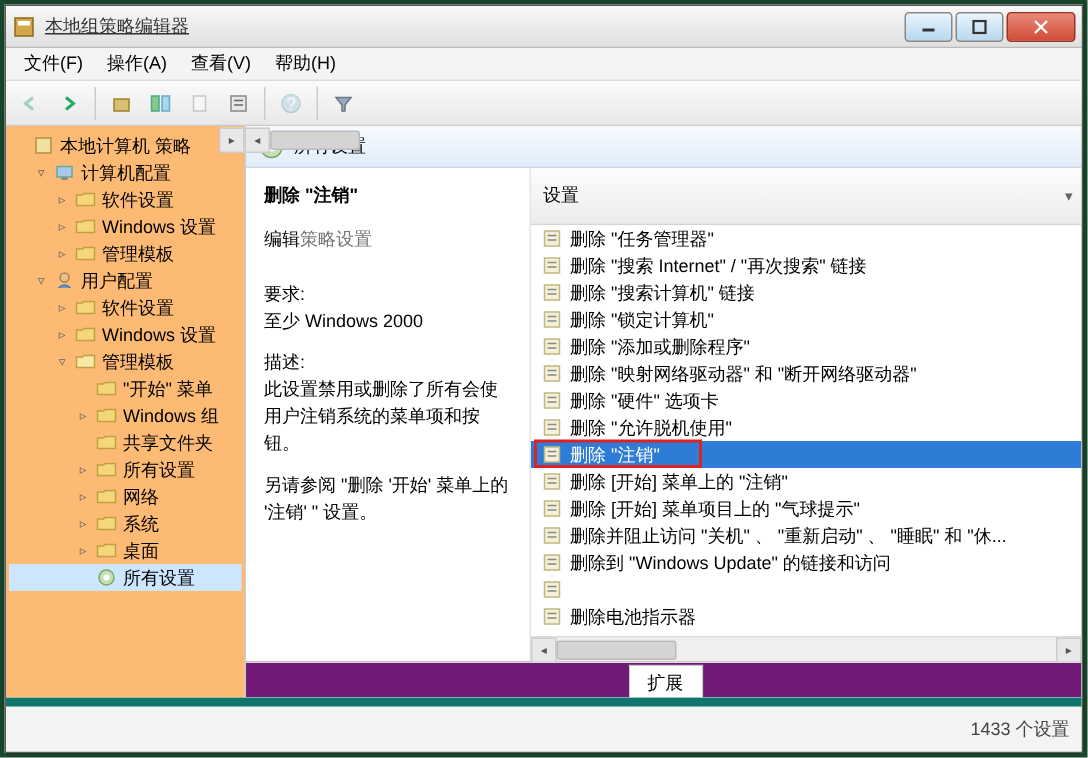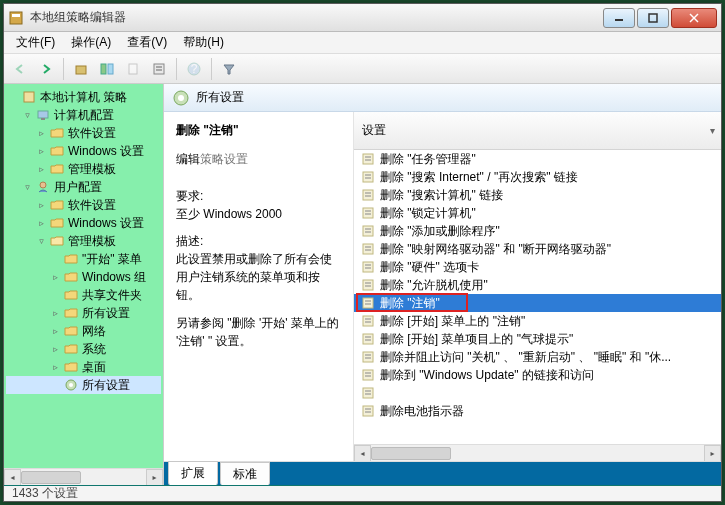--- a/index.html
+++ b/index.html
@@ -1,33 +1,33 @@
 <!DOCTYPE html>
 <html><head>
 <meta charset="utf-8">
 <style>
 * { box-sizing: border-box; margin: 0; padding: 0; font-family: "Microsoft YaHei", "SimSun", sans-serif; font-size: 12px; }
 body { background: #1a4d2e; padding: 3px; }
 .window { width: 719px; height: 499px; background: #fff; border: 1px solid #5a5a5a; display: flex; flex-direction: column; box-shadow: 0 0 8px rgba(0,0,0,0.4); }
 .titlebar { height: 28px; background: linear-gradient(to bottom, #f8f8f8, #e0e0e0); display: flex; align-items: center; padding: 0 4px; border-bottom: 1px solid #bbb; }
 .titlebar-icon { width: 16px; height: 16px; margin-right: 6px; display: inline-flex; align-items: center; justify-content: center; }
-.titlebar-text { flex: 1; color: #333; }
+.titlebar-text { flex: 1; color: #333; text-decoration: underline; }
 .win-controls { display: flex; gap: 0; }
 .win-btn { width: 32px; height: 20px; display: flex; align-items: center; justify-content: center; border: 1px solid #888; border-radius: 3px; margin-left: 2px; cursor: pointer; }
 .win-btn.min { background: linear-gradient(to bottom,#eaf4fd,#b8d8f0); }
 .win-btn.max { background: linear-gradient(to bottom,#eaf4fd,#b8d8f0); }
 .win-btn.close { width: 46px; background: linear-gradient(to bottom,#e98a7a,#d04c37); border-color: #a03020; color:#fff; }
 .menubar { height: 22px; background: #f4f4f4; display: flex; align-items: center; padding: 0 4px; border-bottom: 1px solid #ddd; }
 .menu-item { padding: 2px 8px; cursor: pointer; text-align: center; }
 .toolbar { height: 30px; background: linear-gradient(to bottom,#fbfbfb,#e8e8e8); display: flex; align-items: center; padding: 0 4px; gap: 2px; border-bottom: 1px solid #ccc; }
 .tbtn { width: 24px; height: 24px; display: flex; align-items: center; justify-content: center; border: 1px solid transparent; border-radius: 2px; cursor: pointer; }
 .tbtn.disabled { opacity: 0.4; cursor: default; }
 .tdiv { width: 1px; height: 22px; background: #ccc; margin: 0 3px; }
 .body { flex: 1; display: flex; overflow: hidden; }
-.tree-pane { width: 160px; background: #86efac; border-right: 1px solid #ccc; display: flex; flex-direction: column; position: relative; }
+.tree-pane { width: 160px; background: #fdba74; border-right: 1px solid #ccc; display: flex; flex-direction: row; position: relative; }
 .tree { flex: 1; overflow: hidden; padding: 4px 2px; }
 .tree-node { display: flex; align-items: center; height: 18px; white-space: nowrap; cursor: pointer; padding-right: 4px; }
 .tree-node.selected { background: #cde6ff; }
 .expander { width: 11px; height: 11px; display: inline-flex; align-items: center; justify-content: center; margin-right: 2px; font-size: 9px; color: #666; }
 .node-icon { width: 16px; height: 16px; margin-right: 3px; display: inline-flex; align-items: center; justify-content: center; }
 .indent0 { padding-left: 2px; }
 .indent1 { padding-left: 16px; }
 .indent2 { padding-left: 30px; }
 .indent3 { padding-left: 44px; }
 .hscroll { height: 17px; background: #f0f0f0; border-top: 1px solid #ddd; position: relative; }
@@ -44,24 +44,24 @@
 .detail-text { margin-bottom: 10px; line-height: 1.5; }
 .list-panel { flex: 1; display: flex; flex-direction: column; overflow: hidden; }
 .list-header { height: 38px; background: linear-gradient(to bottom,#fdfdfd,#ececec); border-bottom: 1px solid #d4d4d4; display: flex; align-items: center; padding: 0 8px; position: relative; }
 .list-header-arrow { position: absolute; right: 6px; font-size: 10px; color: #666; }
 .list-body { flex: 1; overflow: hidden; position: relative; }
 .list-row { height: 18px; display: flex; align-items: center; padding: 0 6px; white-space: nowrap; cursor: pointer; }
 .list-row.selected { background: #2e7cd6; color: #fff; }
 .list-row.selected .row-text { color: #fff; }
 .row-hl { position: absolute; border: 2px solid #d22; pointer-events: none; }
 .row-icon { width: 16px; height: 16px; margin-right: 4px; display: inline-flex; align-items: center; justify-content: center; }
-.tabs { height: 24px; display: flex; align-items: flex-end; padding-left: 4px; background: #0369a1; border-top: 1px solid #ddd; }
+.tabs { height: 24px; display: flex; align-items: center; padding-left: 4px; background: #701a75; border-top: 1px solid #ddd; flex-direction: column; }
 .tab { padding: 3px 12px; background: #fdfdfd; border: 1px solid #c8c8c8; border-bottom: none; border-radius: 0 0 4px 4px; margin-right: 2px; cursor: pointer; position: relative; top: 1px; }
 .tab.active { background: #fff; border-bottom: 1px solid #fff; }
-.status { height: 16px; background: #f4f4f4; border-top: 1px solid #0f766e; display: flex; align-items: center; padding: 0 8px; color: #444; }
+.status { height: 36px; background: #f4f4f4; border-top: 6px solid #0f766e; display: flex; align-items: center; padding: 0 8px; color: #444; justify-content: flex-end; }
 svg { display: block; }
 </style>
 </head>
 <body>
 
 <div class="window">
   <div class="titlebar">
     <span class="titlebar-icon">
       <svg width="16" height="16">
           <rect x="2" y="2" width="12" height="12" fill="#d4a84a" stroke="#8a6a20"></rect>

